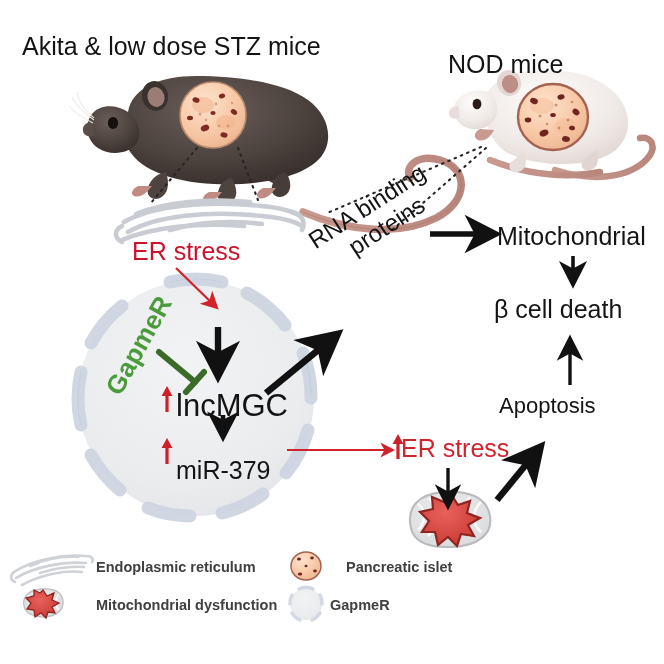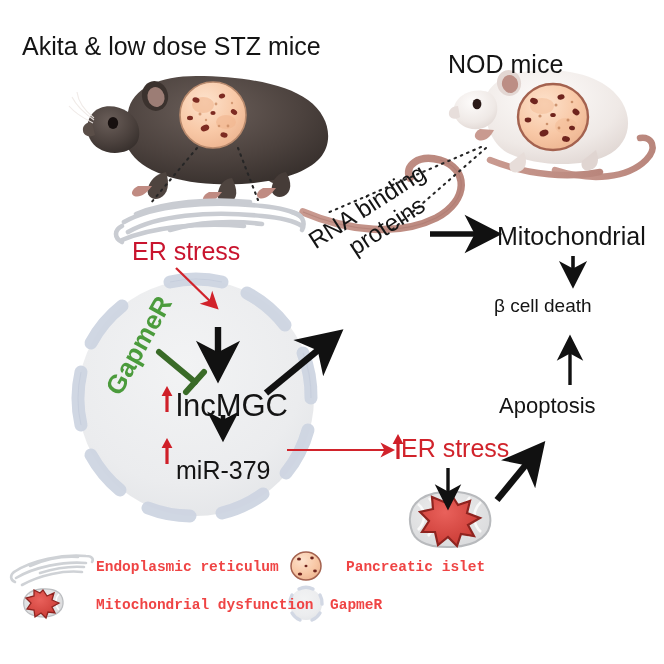--- a/index.html
+++ b/index.html
@@ -34,29 +34,29 @@
   #lncmgc  { left: 176px; top: 388px; font-size: 31px; }
   #mir379  { left: 176px; top: 440px; font-size: 25px; margin-top: 16px; }
 
   
   #rna-bp { left: 304px; top: 232px; font-size: 24px; line-height: 1.12;
             transform: rotate(-33deg); transform-origin: 0% 0%; }
   #rna-bp .l2 { display:block; padding-left: 30px; }
 
   
   #autoimmunity { left: 497px; top: 222px; font-size: 25px; }
-  #bcelldeath   { left: 494px; top: 295px; font-size: 19px; }
+  #bcelldeath   { left: 494px; top: 295px; font-size: 25px; }
   #apoptosis    { left: 499px; top: 393px; font-size: 22px; }
 
   
   #er-stress-2 { left: 401px; top: 434px; font-size: 25px; color:#d1232b; }
 
   
-  .legend-text { position:absolute; z-index:6; font-size: 14.5px; font-weight: bold; color:#ef4444;
-                 white-space: nowrap; font-family:Liberation Mono, monospace; }
+  .legend-text { position:absolute; z-index:6; font-size: 14.5px; font-weight: bold; color:#404040;
+                 white-space: nowrap; font-family:Liberation Sans, sans-serif; }
   #lg-er    { left: 96px;  top: 559px; }
   #lg-mito  { left: 96px;  top: 597px; }
   #lg-islet { left: 346px; top: 559px; }
   #lg-nuc   { left: 330px; top: 597px; }
 </style>
 </head>
 <body>
 
 <div id="stage">
 

